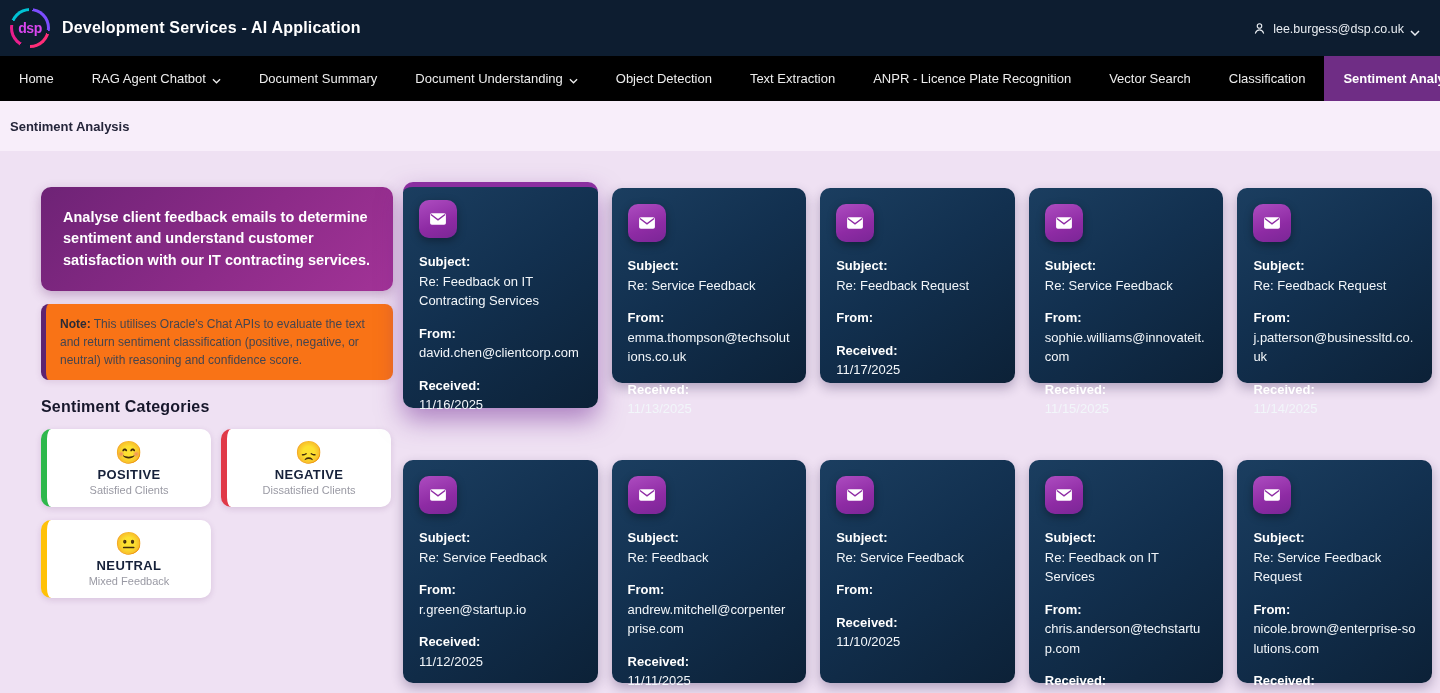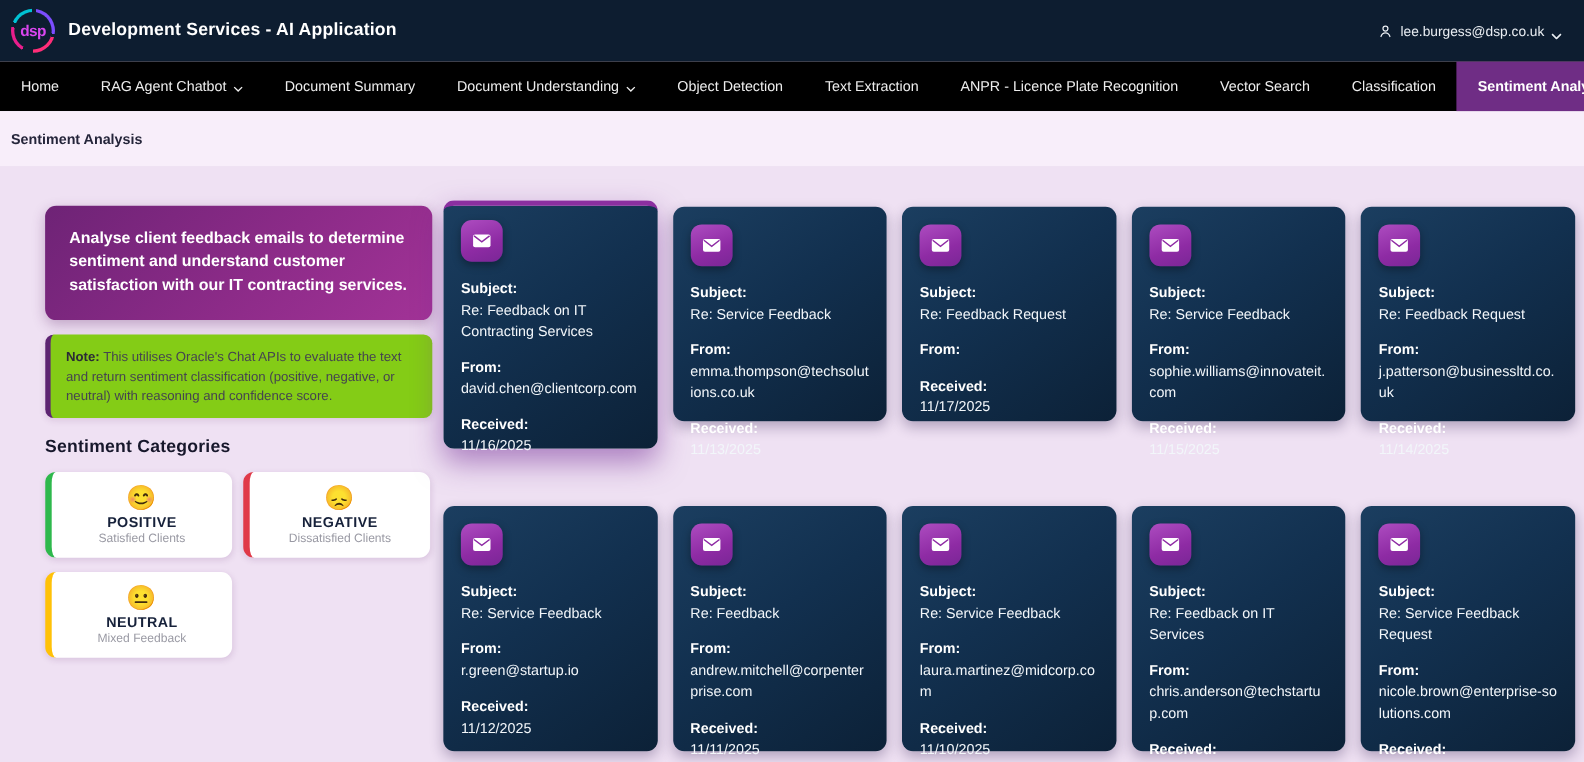--- a/index.html
+++ b/index.html
@@ -26,21 +26,21 @@
   .breadcrumb-bar span { font-size:13px; font-weight:bold; color:#25253a; }
 
   
   .main { display:flex; height:552px; background:#efe1f3;padding-left:33px; }
   .sidebar { width:352px; flex-shrink:0; margin:36px 0 0 8px; }
 
   .intro-card { background:linear-gradient(135deg,#6e2376 0%,#8c2b88 55%,#a23397 100%);
     border-radius:10px; padding:20px 22px; color:#fff; font-size:14.5px; font-weight:bold; line-height:1.48;
     box-shadow:0 4px 12px rgba(90,30,100,.3); min-height:95px; }
 
-  .note-box { margin-top:13px; background:#84cc16; border-left:5px solid #5d2472; border-radius:8px;
+  .note-box { margin-top:13px; background:#f97316; border-left:5px solid #5d2472; border-radius:8px;
     padding:11px 14px; font-size:12px; color:#45454f; line-height:1.5; box-shadow:0 2px 6px rgba(90,30,100,.12); }
   .note-box strong { color:#2b2b36; }
 
   .cat-heading { margin-top:18px; font-size:16px; font-weight:bold; color:#17172b; letter-spacing:.2px; }
 
   .category-grid { margin-top:13px; display:grid; grid-template-columns:170px 170px; gap:13px 10px; }
   .category-card { background:#fff; border-radius:10px; height:78px; display:flex; flex-direction:column;
     align-items:center; justify-content:center; gap:2px; box-shadow:0 2px 6px rgba(90,30,100,.15); border-left:6px solid #ccc; }
   .category-card.positive { border-left-color:#2eb84c; }
   .category-card.negative { border-left-color:#e03948; }
@@ -359,21 +359,20 @@
                 <path d="M3.5 6.5 L12 13 L20.5 6.5" stroke="#8e2ba4" stroke-width="1.6" fill="none"></path>
               </svg>
           </div>
           <div class="fields">
             <div class="field">
                 <div class="f-label">Subject:</div>
                 <div class="f-value">Re: Service Feedback</div>
               </div>
             <div class="field">
                 <div class="f-label">From:</div>
-                <div class="f-value email-addr">laura.martinez@midcorp.com</div>
               </div>
             <div class="field">
                 <div class="f-label">Received:</div>
                 <div class="f-value">11/10/2025</div>
               </div>
           </div>
         </div>
       </div>
 
       <div class="email-card">

